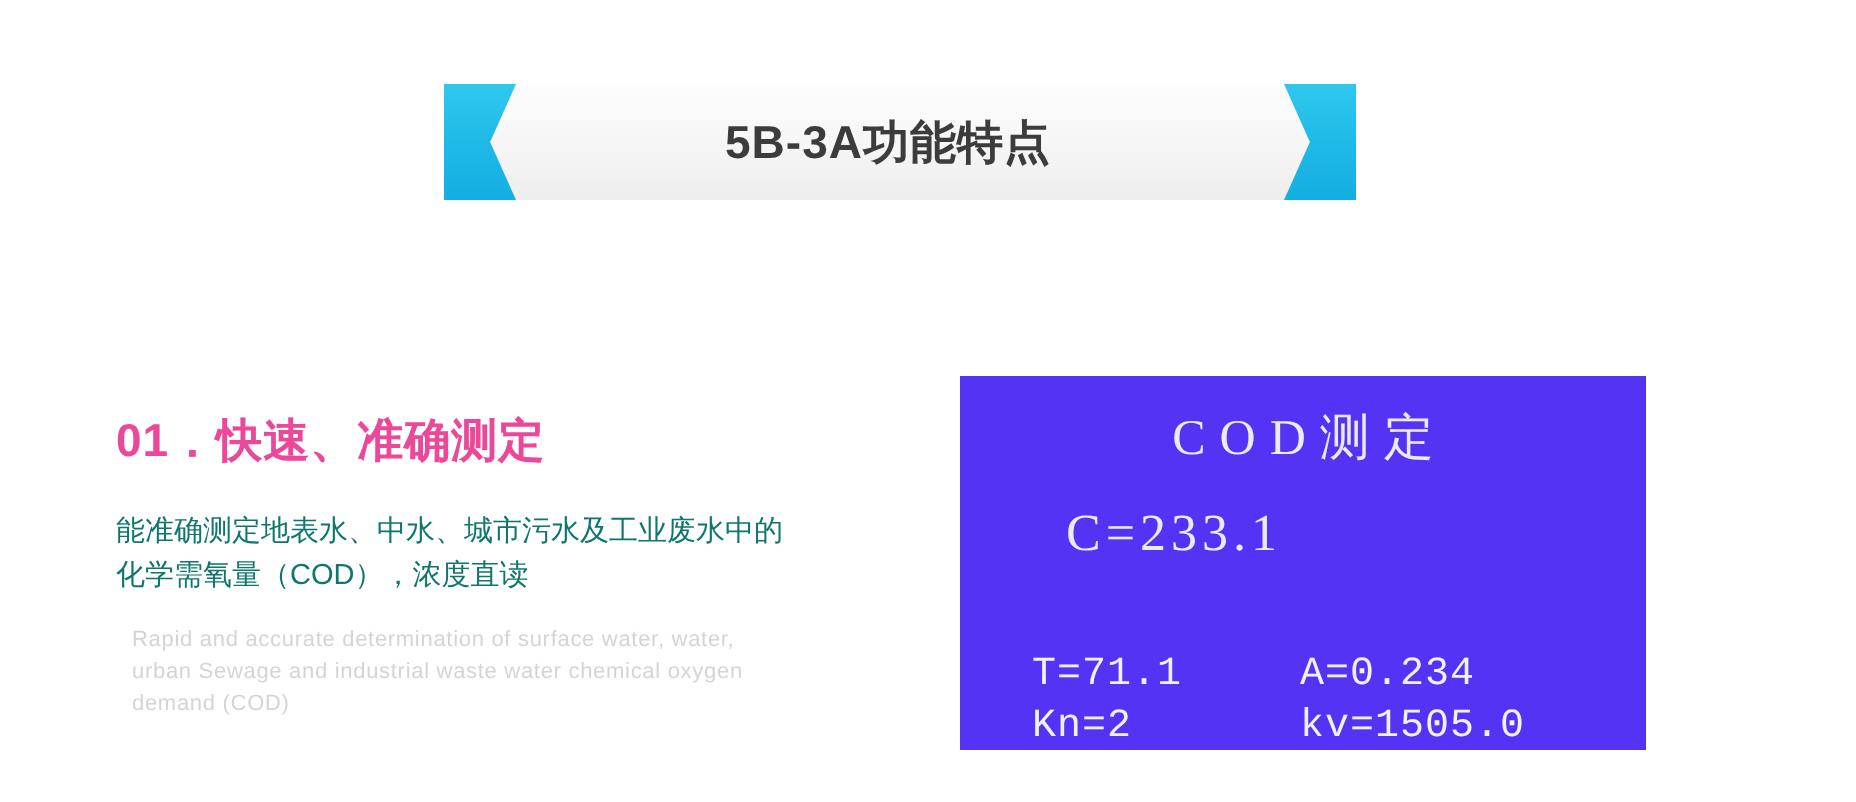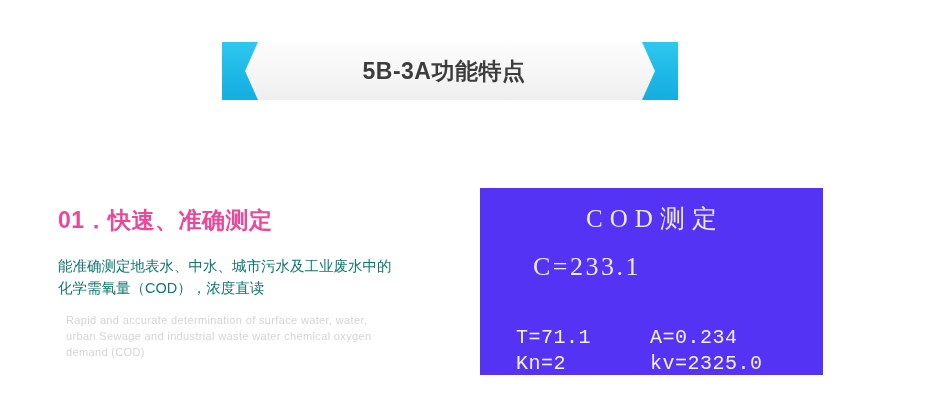--- a/index.html
+++ b/index.html
@@ -189,16 +189,16 @@
   <div class="lcd-row-main">
     <span class="lcd-conc">C=233.1</span>
   </div>
   <div class="lcd-grid">
     <div class="lcd-grid-row">
       <span class="lcd-cell-left">T=71.1</span>
       <span class="lcd-cell-right">A=0.234</span>
     </div>
     <div class="lcd-grid-row">
       <span class="lcd-cell-left">Kn=2</span>
-      <span class="lcd-cell-right">kv=2325.0</span>
+      <span class="lcd-cell-right">kv=1505.0</span>
     </div>
   </div>
 </div>
 
 </body></html>

